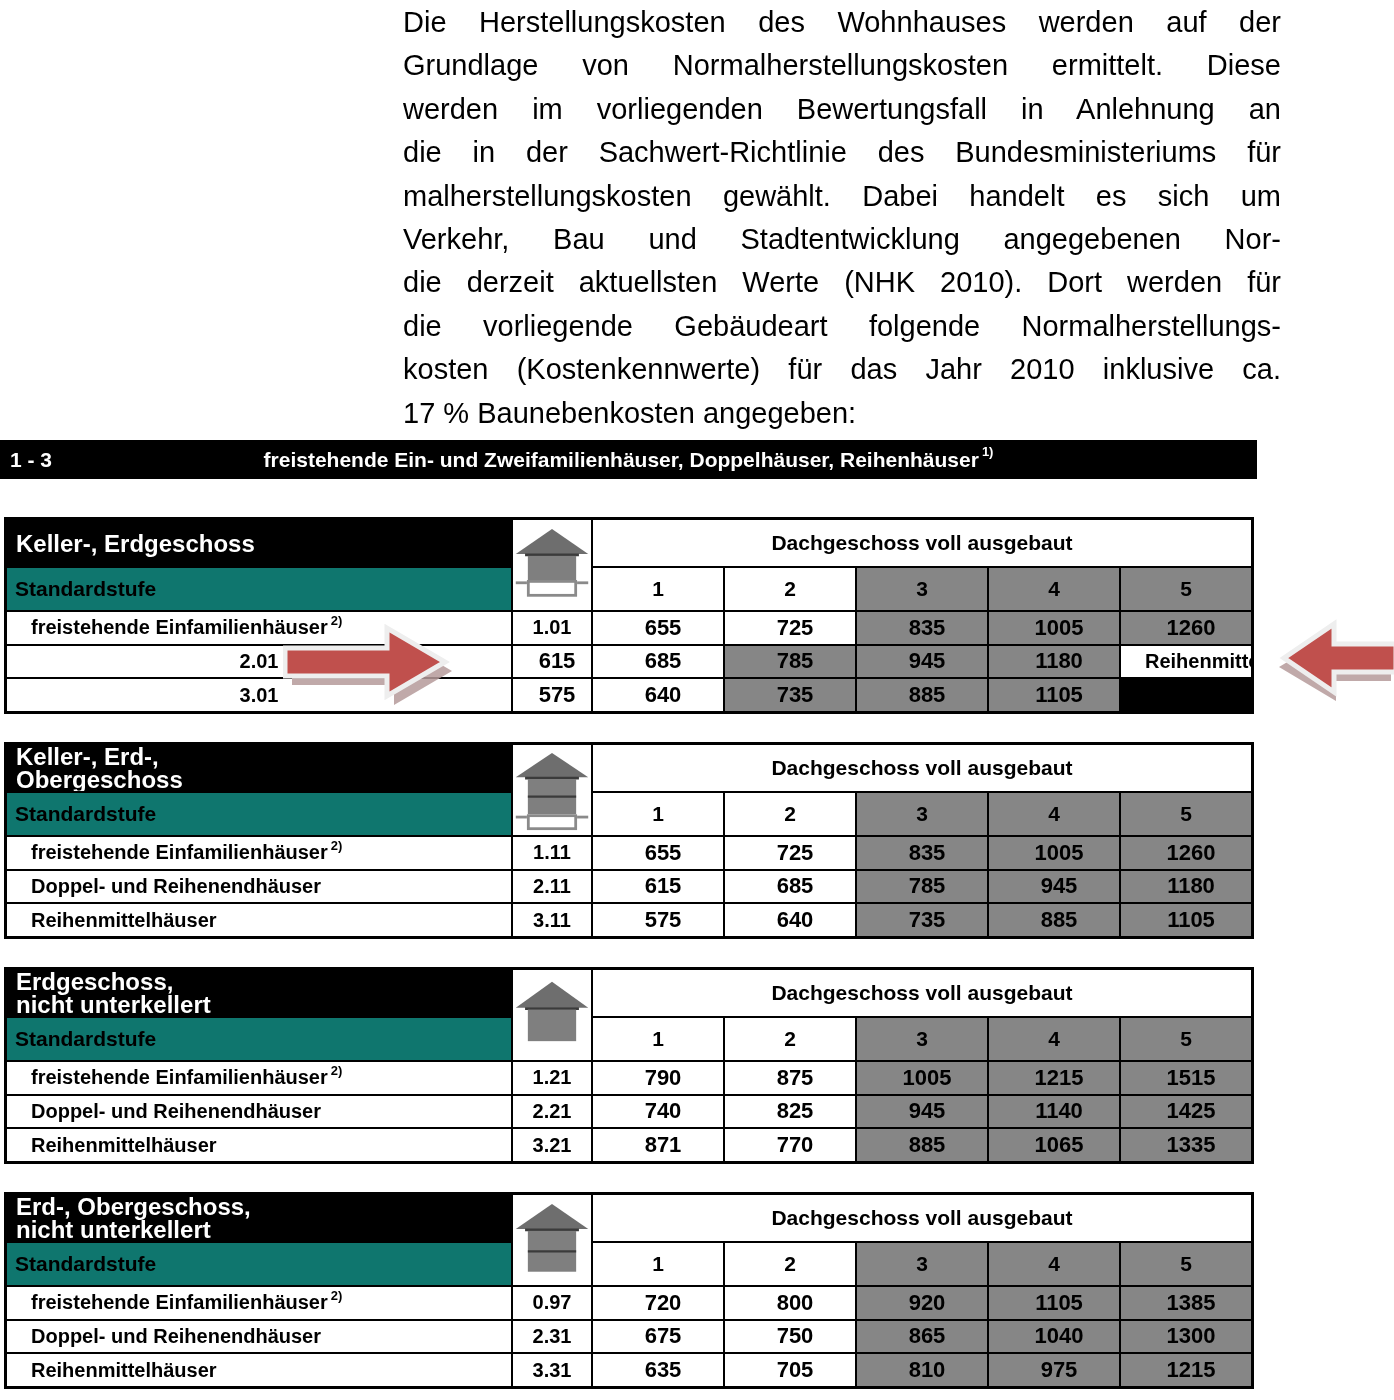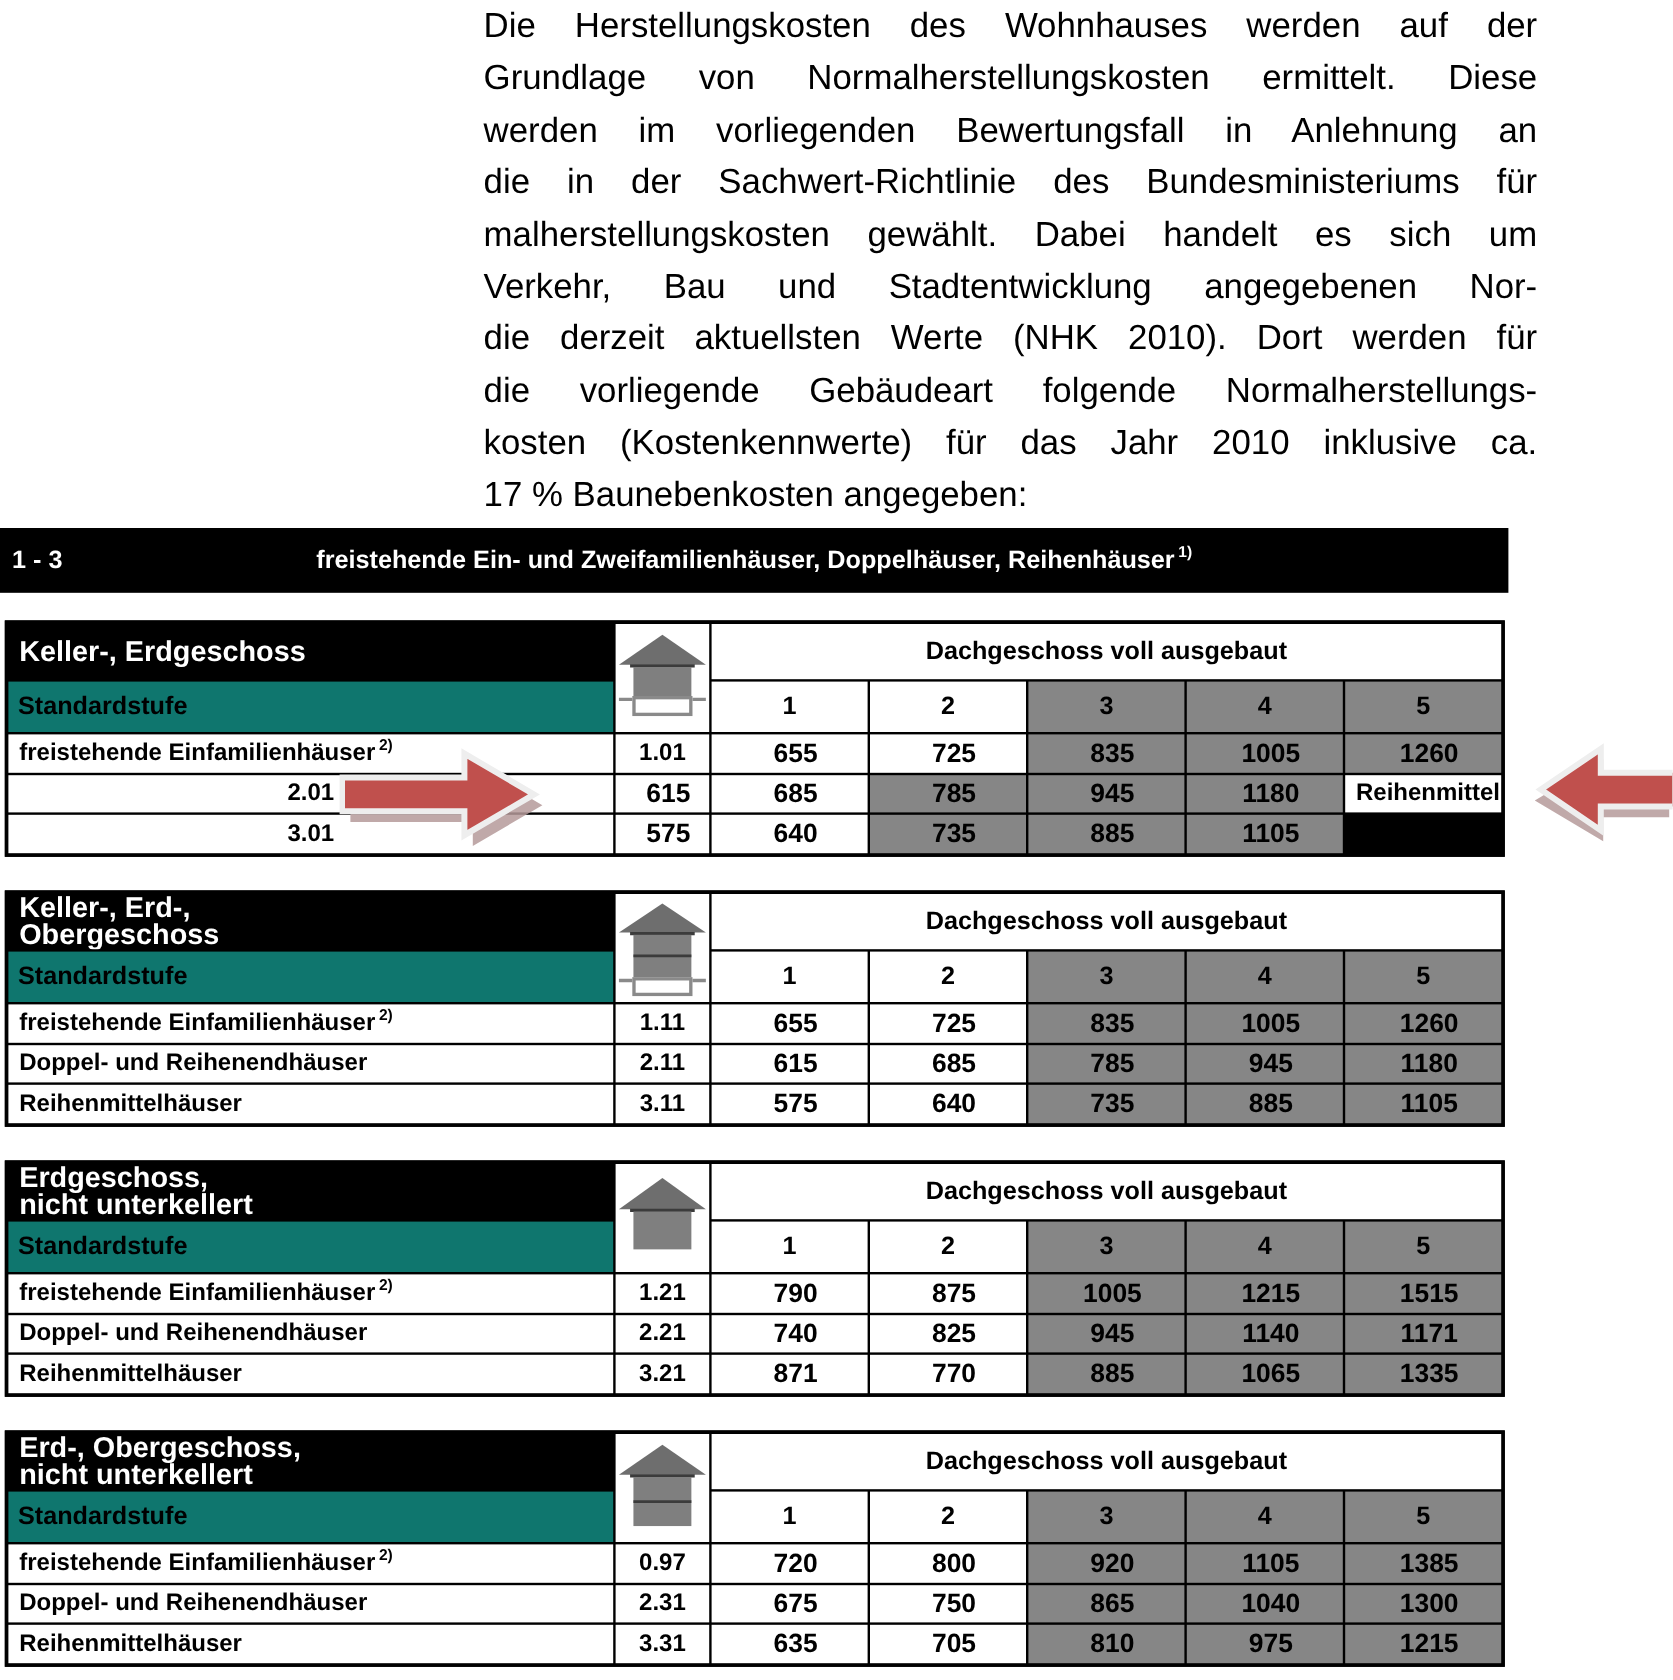--- a/index.html
+++ b/index.html
@@ -3,38 +3,38 @@
 <meta charset="utf-8">
 <style>
   html,body{margin:0;padding:0;background:#fff;}
   .page{position:relative;width:1394px;height:1400px;background:#ffffff;overflow:hidden;
         font-family:"Liberation Sans",sans-serif;color:#000;}
   
   .para{position:absolute;left:403px;top:1px;width:878px;font-size:29px;line-height:43.4px;}
   .pl{text-align:justify;text-align-last:justify;white-space:normal;}
   .pl.last{text-align:left;text-align-last:left;}
   
-  .band{position:absolute;left:0;top:440px;width:1257px;height:54px;background:#000;color:#fff;
+  .band{position:absolute;left:0;top:440px;width:1257px;height:39px;background:#000;color:#fff;
         display:flex;align-items:center;justify-content:center;font-weight:bold;font-size:21px;}
   .band-left{position:absolute;left:10px;top:0;height:100%;display:flex;align-items:center;}
   .sup{font-size:13px;font-weight:bold;transform:translateY(-7px);margin-left:3px;display:inline-block;}
   .band .sup{transform:translateY(-8px);}
   
   .tbl{position:absolute;left:4px;width:1250px;height:197px;background:#000;border:3px solid #000;
        box-sizing:border-box;display:grid;grid-template-columns:504px 78px repeat(5,1fr);
        grid-template-rows:46px 42px repeat(3,1fr);gap:2px;grid-auto-flow:row;}
   .cell{background:#fff;display:flex;align-items:center;box-sizing:border-box;overflow:hidden;}
   .c-title{grid-area:1/1/2/2;background:#000;color:#fff;flex-direction:column;align-items:flex-start;
            justify-content:center;padding-left:9px;font-weight:bold;font-size:24px;line-height:23px;}
   .c-house{grid-area:1/2/3/3;justify-content:center;align-items:flex-start;padding-top:3px;}
   .c-dach{grid-area:1/3/2/8;justify-content:center;font-weight:bold;font-size:21px;}
   .c-std{grid-area:2/1/3/2;background:#0f766e;padding-left:8px;font-weight:bold;font-size:21px;}
   .colhead{justify-content:center;font-weight:bold;font-size:21px;}
   .gray{background:#868686;}
-  .lbl{padding-left:9px;font-weight:bold;font-size:20px;}
+  .lbl{padding-left:24px;font-weight:bold;font-size:20px;}
   .code{justify-content:center;font-weight:bold;font-size:20px;}
   .val{justify-content:center;font-weight:bold;font-size:22px;padding-left:10px;}
   
   .arrow{position:absolute;}
 </style>
 </head>
 <body>
 
 <div class="page">
 
@@ -201,21 +201,21 @@
 
     <div class="cell lbl">
         <span>Doppel- und Reihenendhäuser</span>
         <span class="sup"></span>
       </div>
     <div class="cell code">2.21</div>
     <div class="cell val">740</div>
     <div class="cell val">825</div>
     <div class="cell val gray">945</div>
     <div class="cell val gray">1140</div>
-    <div class="cell val gray">1171</div>
+    <div class="cell val gray">1425</div>
 
     <div class="cell lbl">
         <span>Reihenmittelhäuser</span>
         <span class="sup"></span>
       </div>
     <div class="cell code">3.21</div>
     <div class="cell val">871</div>
     <div class="cell val">770</div>
     <div class="cell val gray">885</div>
     <div class="cell val gray">1065</div>

